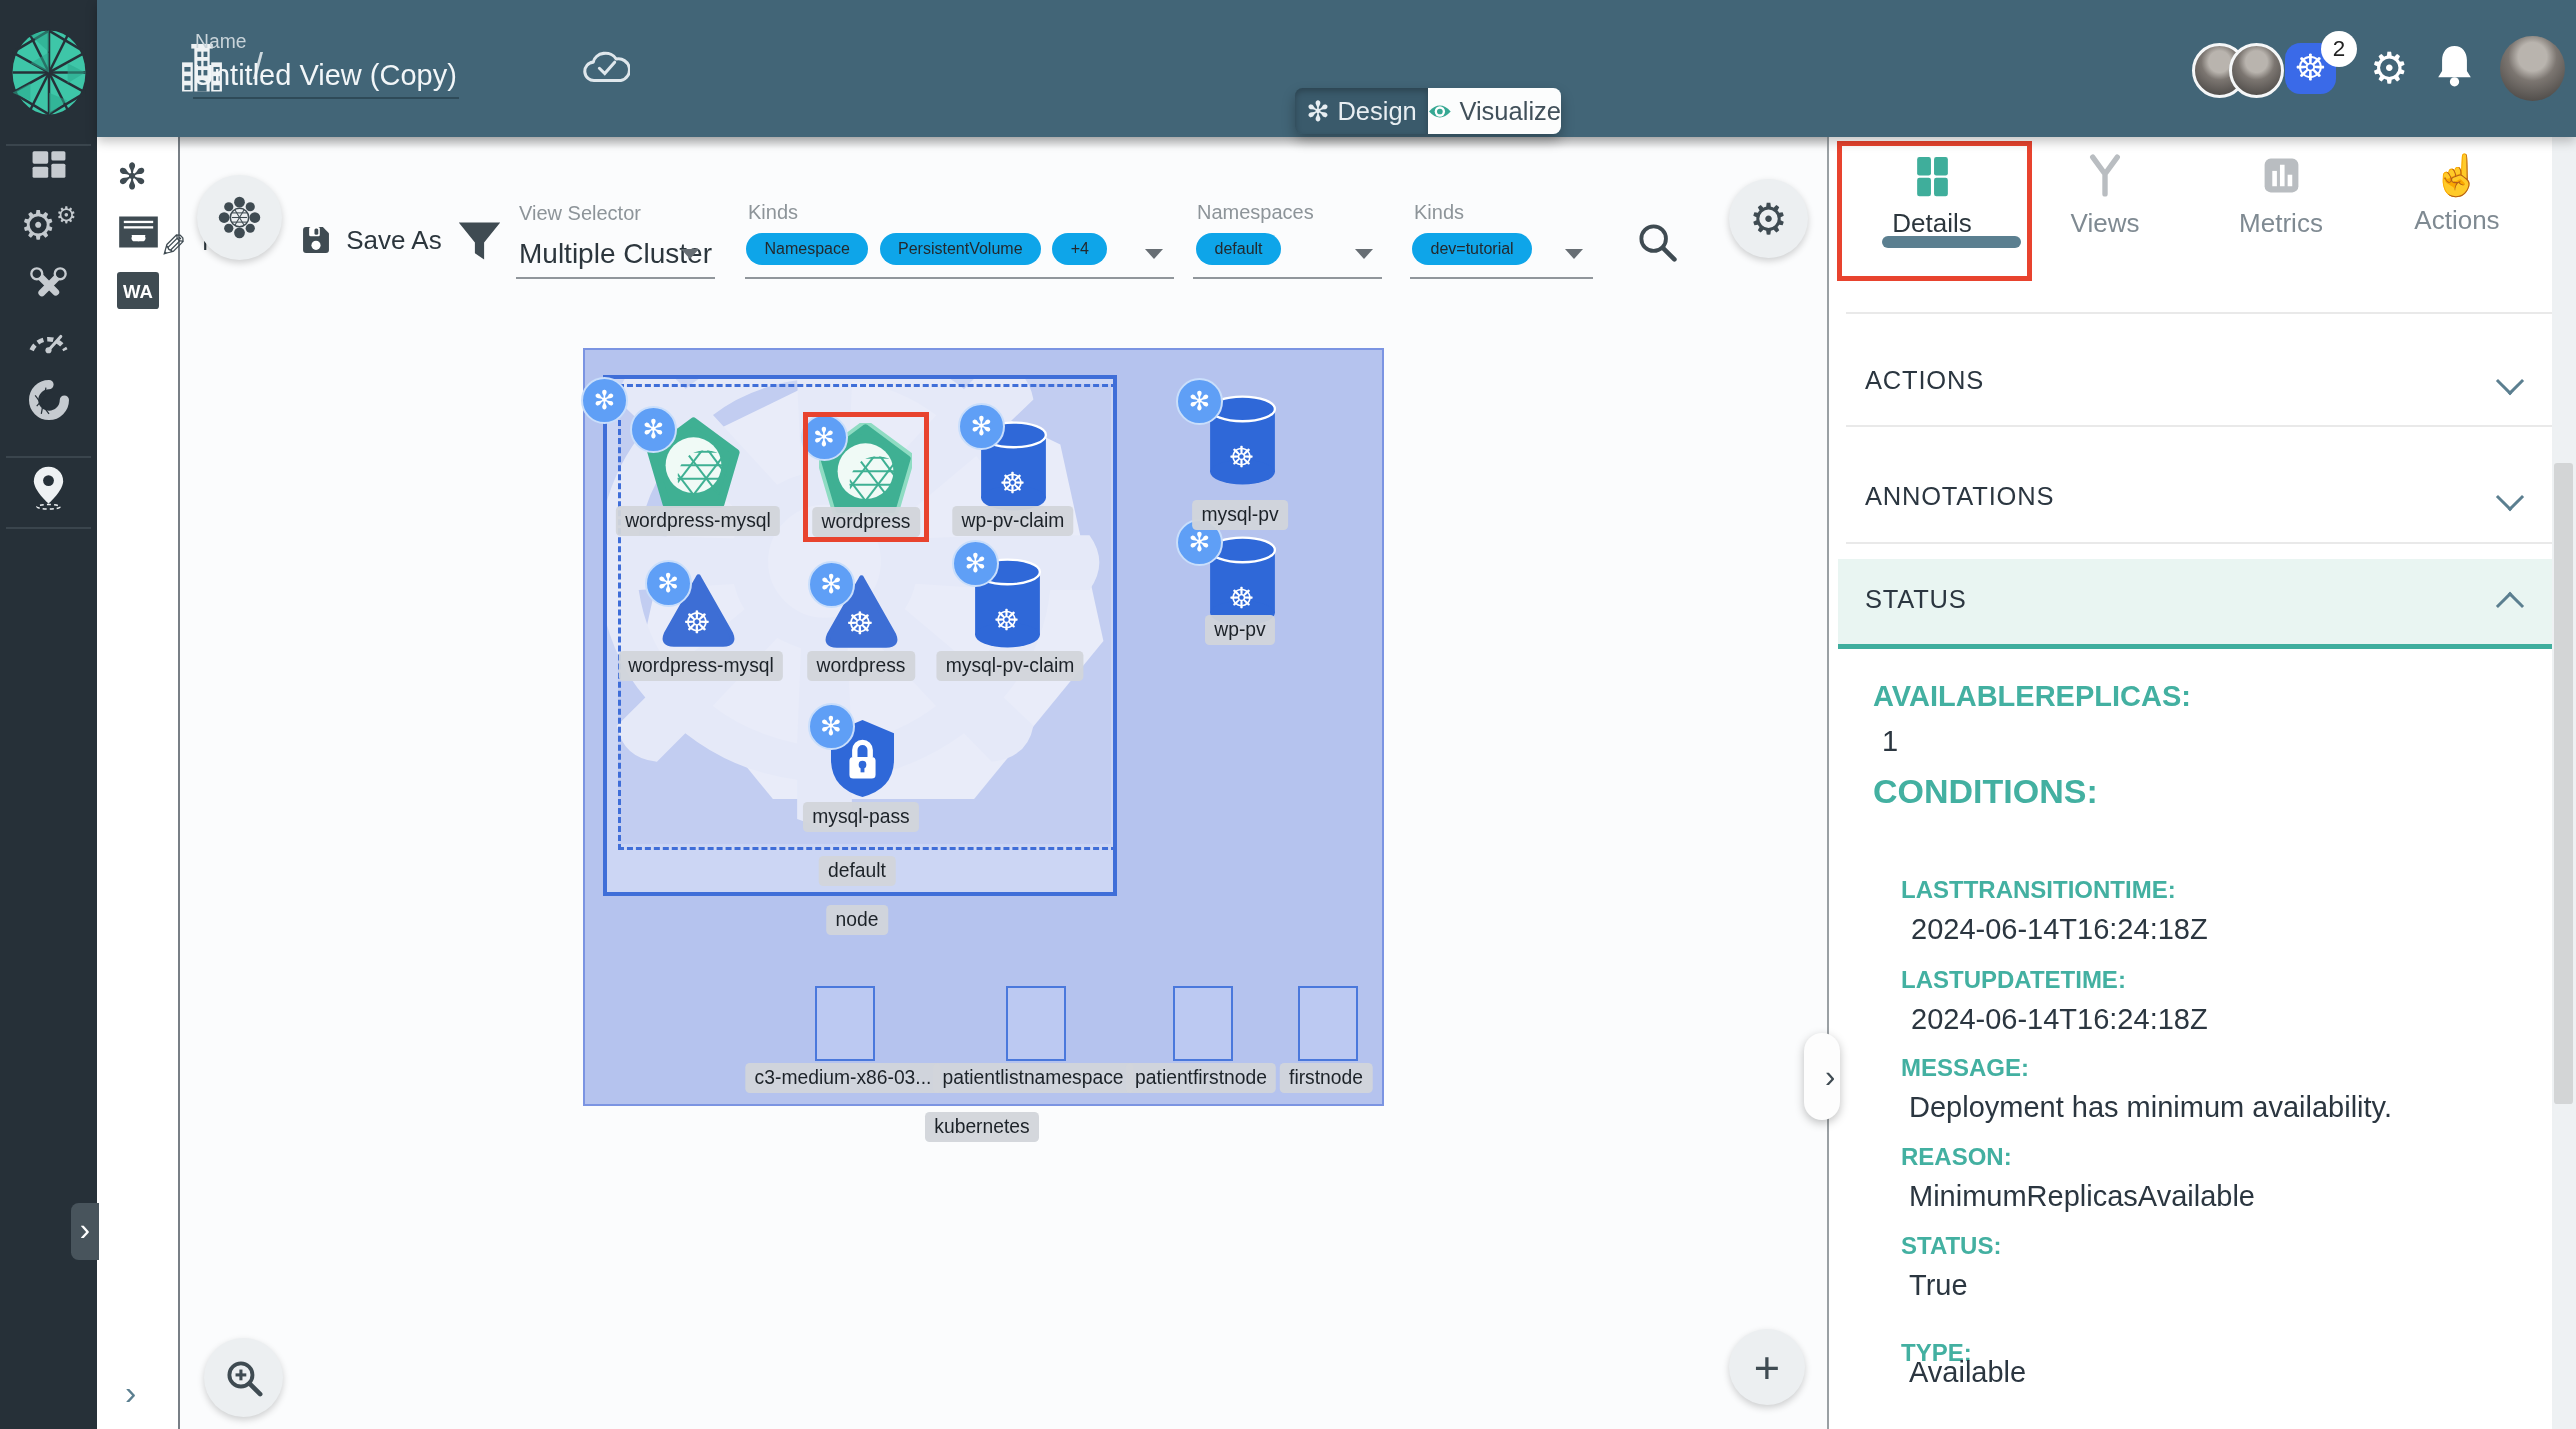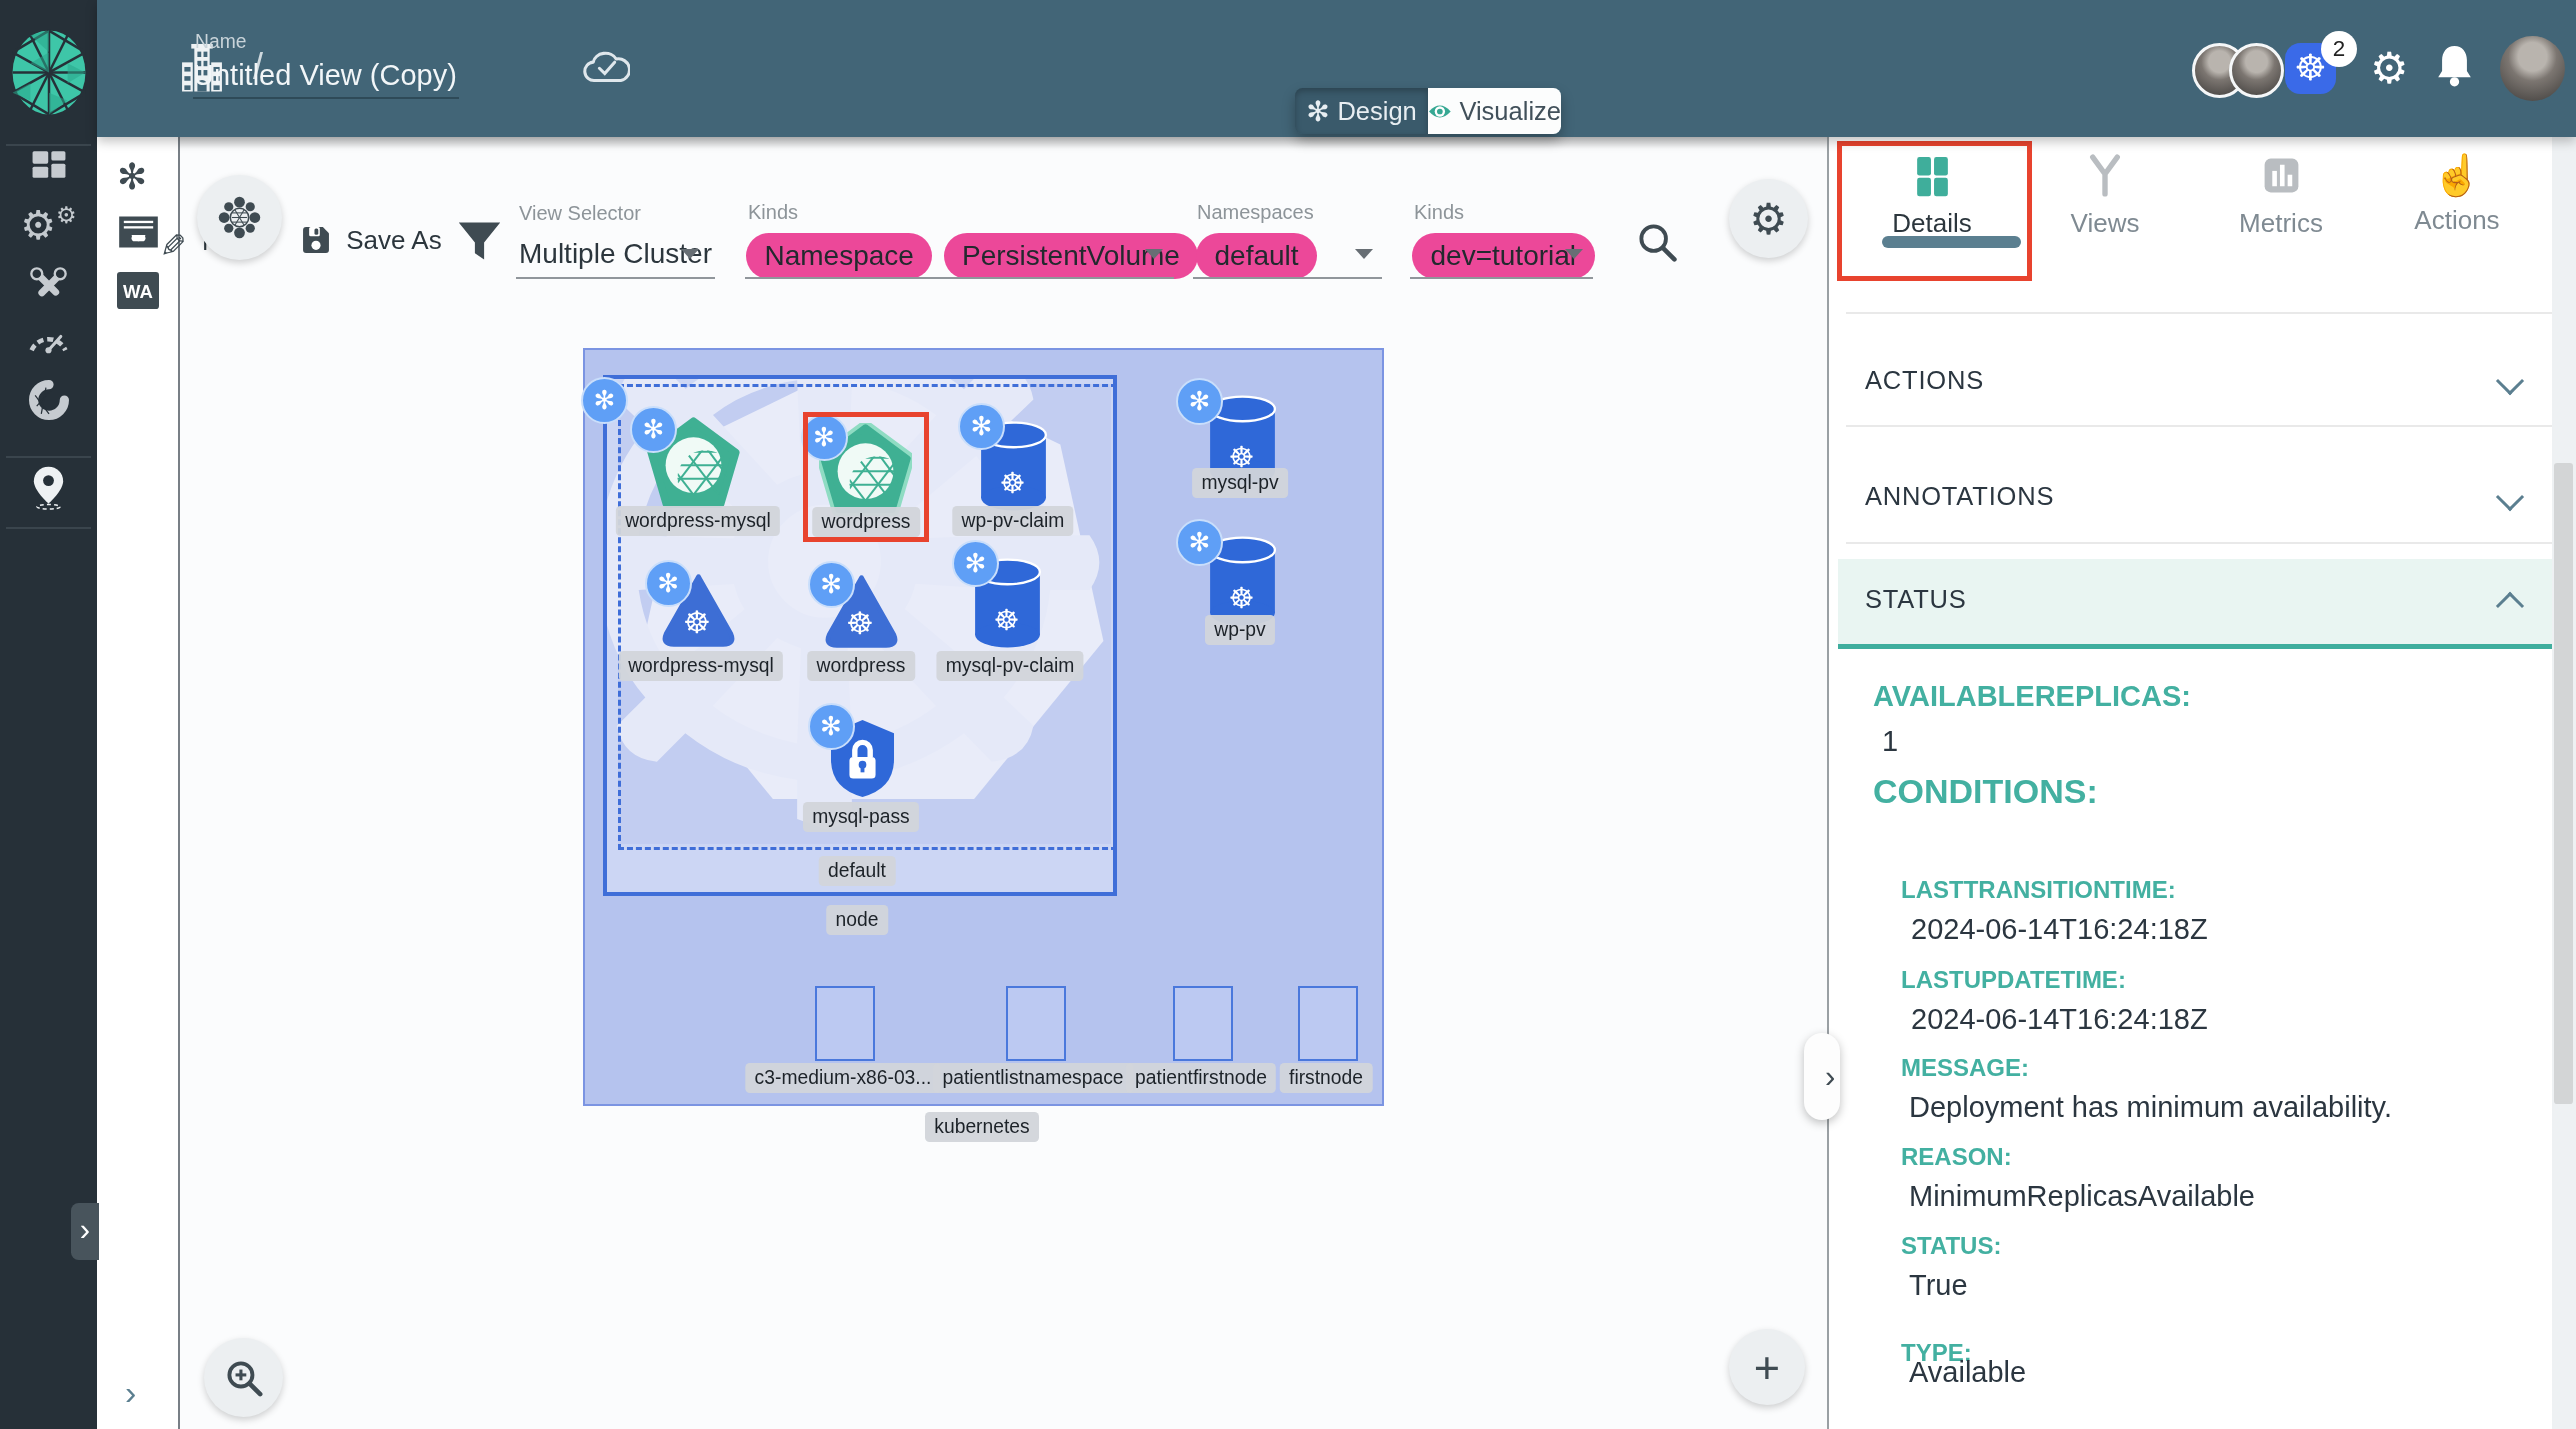--- a/index.html
+++ b/index.html
@@ -38,21 +38,21 @@
   .avatar{border-radius:50%;background:radial-gradient(circle at 50% 32%,#b9b4ae 0 26%,#7c7671 44%,#3c3a38 100%);}
   .ring{border:3.1px solid #f5f7f8;}
   #k8s-btn{left:2285px;top:43px;width:51px;height:51px;border-radius:15.4px;background:#3a6ae8;
            color:#fff;text-align:center;line-height:49px;font-size:36px;cursor:pointer;}
   #k8s-badge{left:2321px;top:31px;width:36px;height:36px;border-radius:50%;background:#fff;color:#222;
              font-size:22.4px;text-align:center;line-height:36px;z-index:52;}
   .tb-ico{color:#ffffff;cursor:pointer;}
   
   .tb-label{color:#8d9499;font-size:20px;}
   .tb-value{color:#2c363d;font-size:28px;}
-  .chip{display:inline-block;background:#ec4899;border-radius:772px;color:#23292e;font-size:28px;
+  .chip{display:inline-block;background:#0ea5e9;border-radius:772px;color:#23292e;font-size:16px;
         padding:7px 18.5px;margin-right:7.7px;white-space:nowrap;}
   .underline{height:1.5px;background:#90969b;}
   .dd{width:0;height:0;border-left:9.3px solid transparent;border-right:9.3px solid transparent;
       border-top:10.8px solid #676e74;}
   .circle-btn{border-radius:50%;background:#eceff1;box-shadow:0 3.1px 7.7px rgba(0,0,0,0.18);
               display:flex;align-items:center;justify-content:center;cursor:pointer;}
   
   #canvas{left:180px;top:137px;width:1645px;height:1292px;background:#fbfcfd;z-index:1;}
   #cluster{left:583px;top:348px;width:797px;height:754px;background:#b5c3ee;border:2.3px solid #7b94e2;z-index:2;}
   #node-fill{left:603px;top:375px;width:514px;height:521px;background:#ccd6f4;z-index:3;}
@@ -214,21 +214,21 @@
 
   <div class="abs knode" style="left:1207px;top:395px;">
     <svg width="71" height="91" viewBox="0 0 92 118">
       <rect x="4" y="18" width="84" height="82" fill="#2f68d8"></rect>
       <ellipse cx="46" cy="100" rx="42" ry="16" fill="#2f68d8"></ellipse>
       <ellipse cx="46" cy="18" rx="42" ry="16" fill="#2f68d8" stroke="#ffffff" stroke-width="3"></ellipse>
     </svg>
     <span style="position:absolute;left:21.6px;top:45px;color:#fff;font-size:29px;">☸</span>
     <span class="badge" style="left:-31px;top:-17px;">✻</span>
   </div>
-  <div class="abs klabel" style="left:1240px;top:468px;text-align:right;">mysql-pv</div>
+  <div class="abs klabel" style="left:1240px;top:500px;text-align:right;">mysql-pv</div>
 
   <div class="abs knode" style="left:1207px;top:536px;">
     <svg width="71" height="91" viewBox="0 0 92 118">
       <rect x="4" y="18" width="84" height="82" fill="#2f68d8"></rect>
       <ellipse cx="46" cy="100" rx="42" ry="16" fill="#2f68d8"></ellipse>
       <ellipse cx="46" cy="18" rx="42" ry="16" fill="#2f68d8" stroke="#ffffff" stroke-width="3"></ellipse>
     </svg>
     <span style="position:absolute;left:21.6px;top:45px;color:#fff;font-size:29px;">☸</span>
     <span class="badge" style="left:-31px;top:-17px;">✻</span>
   </div>

